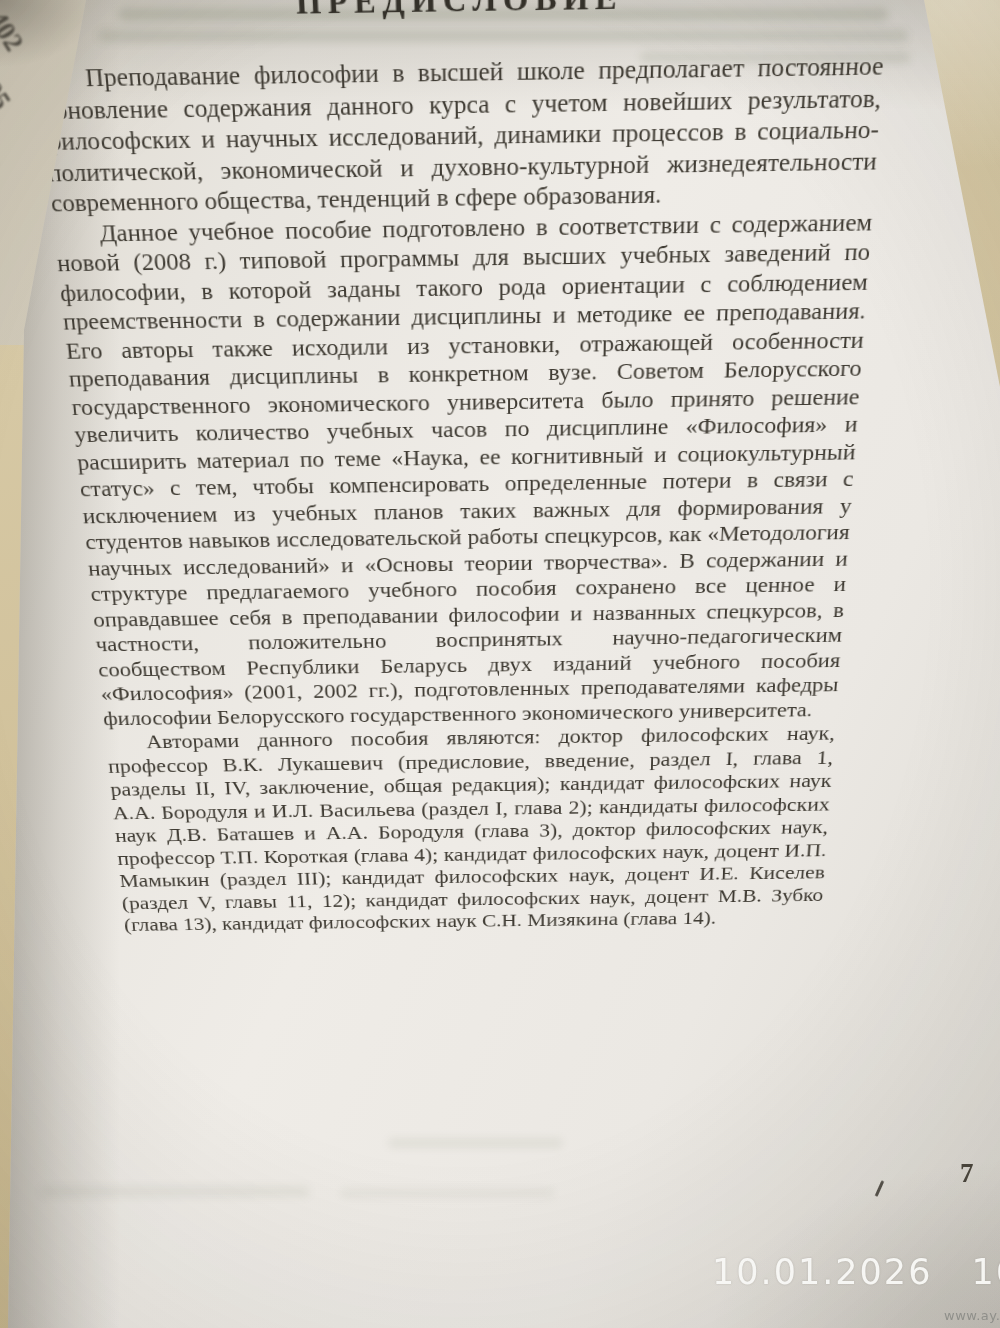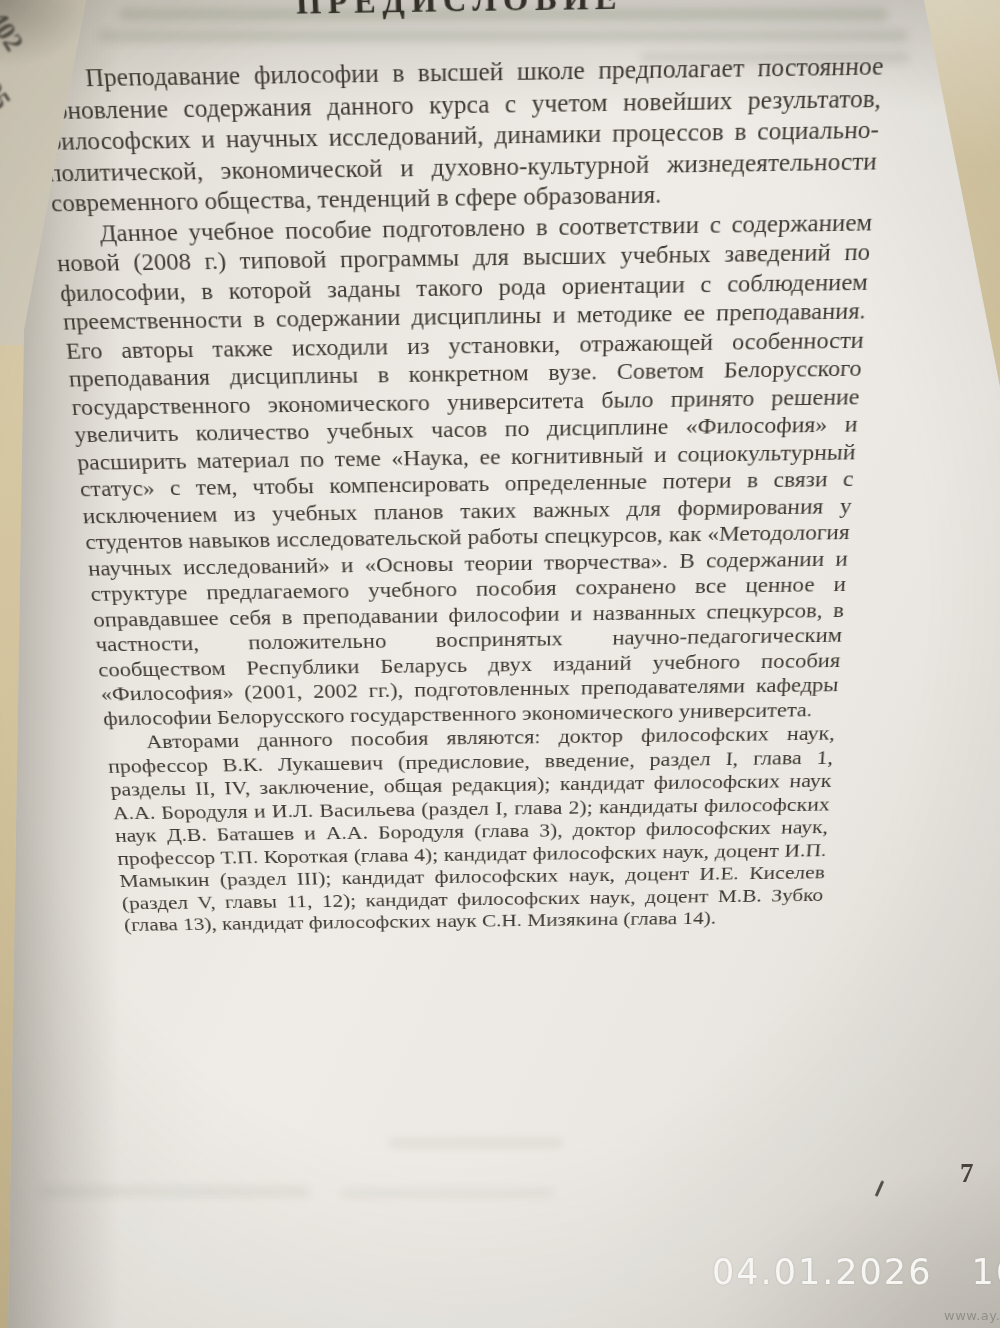--- a/index.html
+++ b/index.html
@@ -178,19 +178,19 @@
       <p>Авторами данного пособия являются: доктор философских наук, профессор В.К. Лукашевич (предисловие, введение, раздел I, глава 1, разделы II, IV, заключение, общая редакция); кандидат философских наук А.А. Бородуля и И.Л. Васильева (раздел I, глава 2); кандидаты философских наук Д.В. Баташев и А.А. Бородуля (глава 3), доктор философских наук, профессор Т.П. Короткая (глава 4); кандидат философских наук, доцент И.П. Мамыкин (раздел III); кандидат философских наук, доцент И.Е. Киселев (раздел V, главы 11, 12); кандидат философских наук, доцент М.В. Зубко (глава 13), кандидат философских наук С.Н. Мизякина (глава 14).</p>
     </div>
 
     <div class="stray-mark"></div>
     <div class="page-number">7</div>
   </div>
 
   <div class="vignette"></div>
 
   <div class="timestamp">
-    <span class="date-part">04.01.2026</span>
+    <span class="date-part">10.01.2026</span>
     <span class="time-part">16:47</span>
   </div>
 
   <div class="watermark">www.ay.by</div>
 
 </div>
 
 </body></html>

